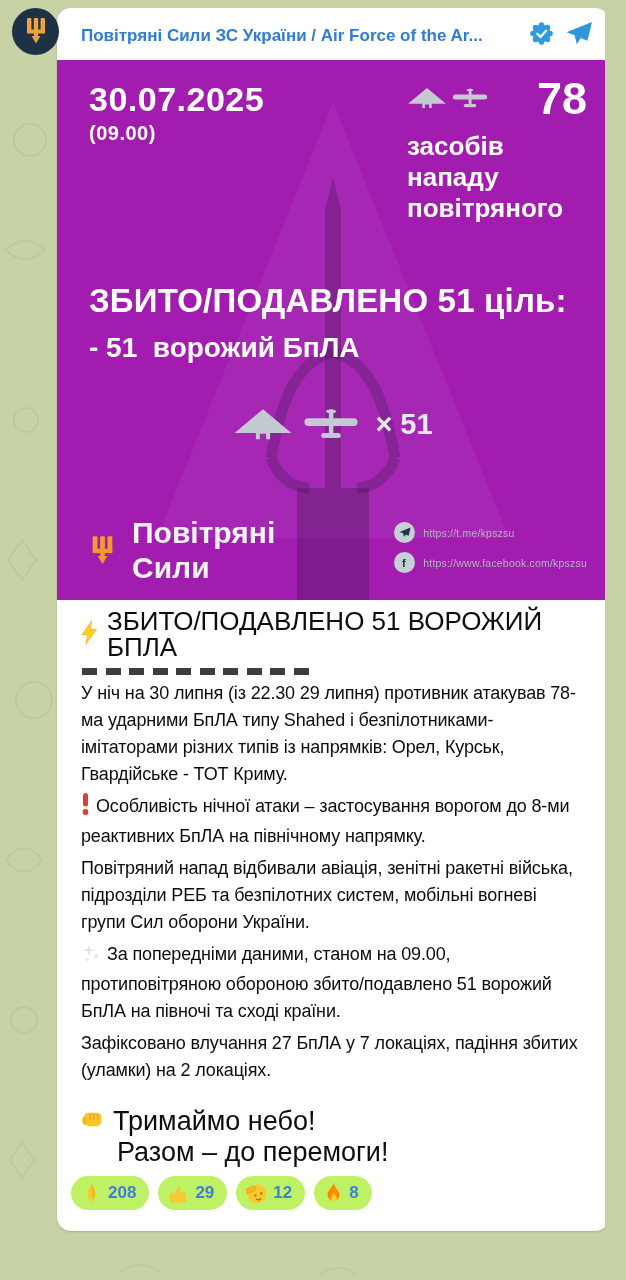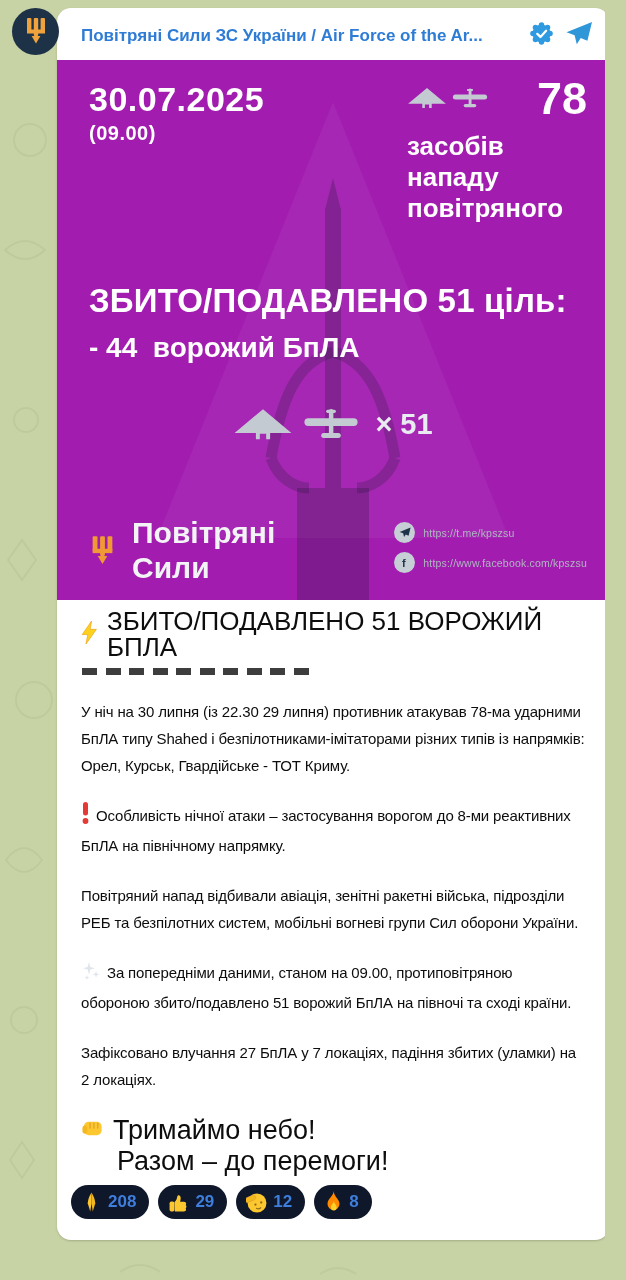--- a/index.html
+++ b/index.html
@@ -43,33 +43,33 @@
   .ig-link { display:flex; align-items:center; margin-bottom:9px; }
   .ig-link .circ { width:21px; height:21px; border-radius:50%; background:#c6ced6; display:flex; align-items:center; justify-content:center; margin-right:8px; flex:none; }
   .ig-link .u { font-size:10.5px; color:#aeb7c0; letter-spacing:.2px; }
 
   
   .post { padding:8px 24px 0 24px; color:#0d0d0d; }
   .post-title { display:flex; align-items:center; font-size:26px; line-height:26px; }
   .post-title .em { margin-right:9px; flex:none; }
   .dashes { width:227px; height:7px; margin:8px 0 0 1px;
             background:repeating-linear-gradient(90deg,#3d3d3d 0 15px,transparent 15px 23.5px); }
-  .para { margin-top:23px; font-size:15px; line-height:27px; letter-spacing:-0.15px; }
+  .para { margin-top:5px; font-size:18px; line-height:27px; letter-spacing:-0.15px; }
   .para .em { margin-right:6px; vertical-align:-3px; display:inline-block; }
   .closing { margin-top:23px; font-size:27px; line-height:27px; }
   .closing-line { display:flex; align-items:center; margin-top:4px; }
   .closing-line:first-child { margin-top:0; }
   .closing-line .em { margin-right:9px; flex:none; }
   .flag { width:27px; height:19px; border-radius:3px; overflow:hidden; display:inline-block; }
   .flag .top { height:50%; background:#5b8de4; } .flag .bot { height:50%; background:#ffd948; }
 
   
   .reactions { display:flex; gap:9px; padding:10px 0 0 14px; }
   .pill { display:flex; align-items:center; gap:6px; height:34px; padding:0 13px 0 10px;
-          background:#0f172a; border-radius:17px; cursor:pointer; }
+          background:#bef264; border-radius:17px; cursor:pointer; }
   .pill .cnt { color:#3e7edd; font-weight:bold; font-size:17px; }
 
   
   .foot { display:flex; align-items:center; padding:11px 16px 4px 14px; }
 </style>
 </head>
 <body>
 
 <div class="canvas">
 
@@ -172,21 +172,21 @@
         </div>
         <div class="ig-label">
           <div>засобів</div>
           <div>нападу</div>
           <div>повітряного</div>
         </div>
       </div>
 
       <div class="ig-head">
         <div class="h1">ЗБИТО/ПОДАВЛЕНО 51 ціль:</div>
-        <div class="h2">- 44  ворожий БпЛА</div>
+        <div class="h2">- 51  ворожий БпЛА</div>
       </div>
 
       <div class="ig-drones">
         <svg width="60" height="32" viewBox="0 0 38 20" style="margin-right:10px;">
           <path fill="#c3cad2" d="M19 0 L37 15 L23.5 15 L23.5 19 L21 19 L21 15.6 L17 15.6 L17 19 L14.5 19 L14.5 15 L1 15 Z"></path>
         </svg>
         <svg width="56" height="31" viewBox="0 0 40 22">
           <g fill="#c3cad2">
             <rect x="16.5" y="0.5" width="7" height="2.2" rx="1.1"></rect>
             <rect x="18.5" y="0" width="3.2" height="20" rx="1.6"></rect>

